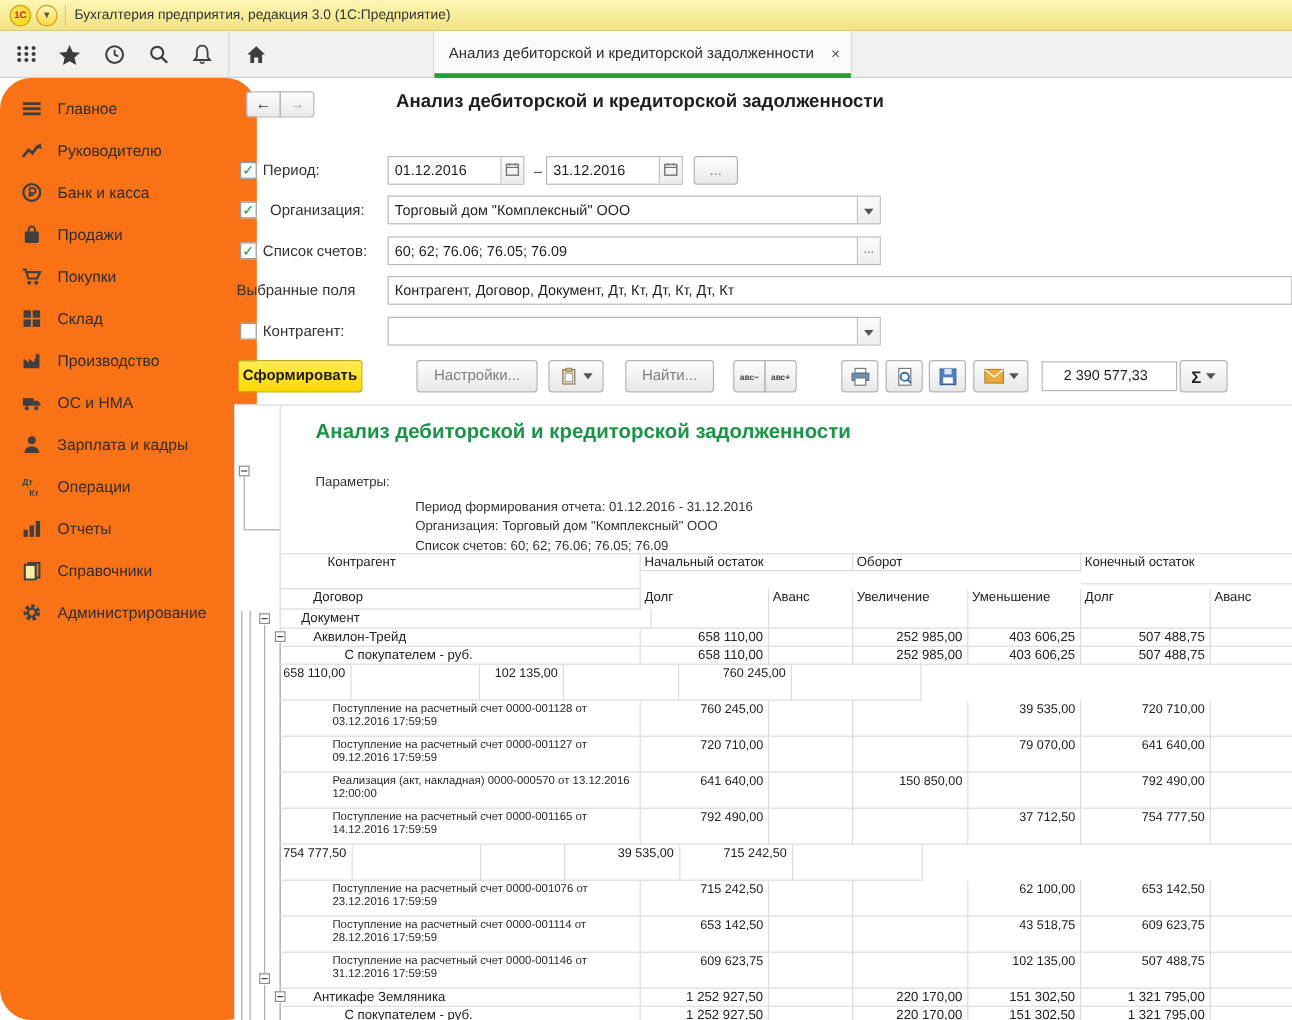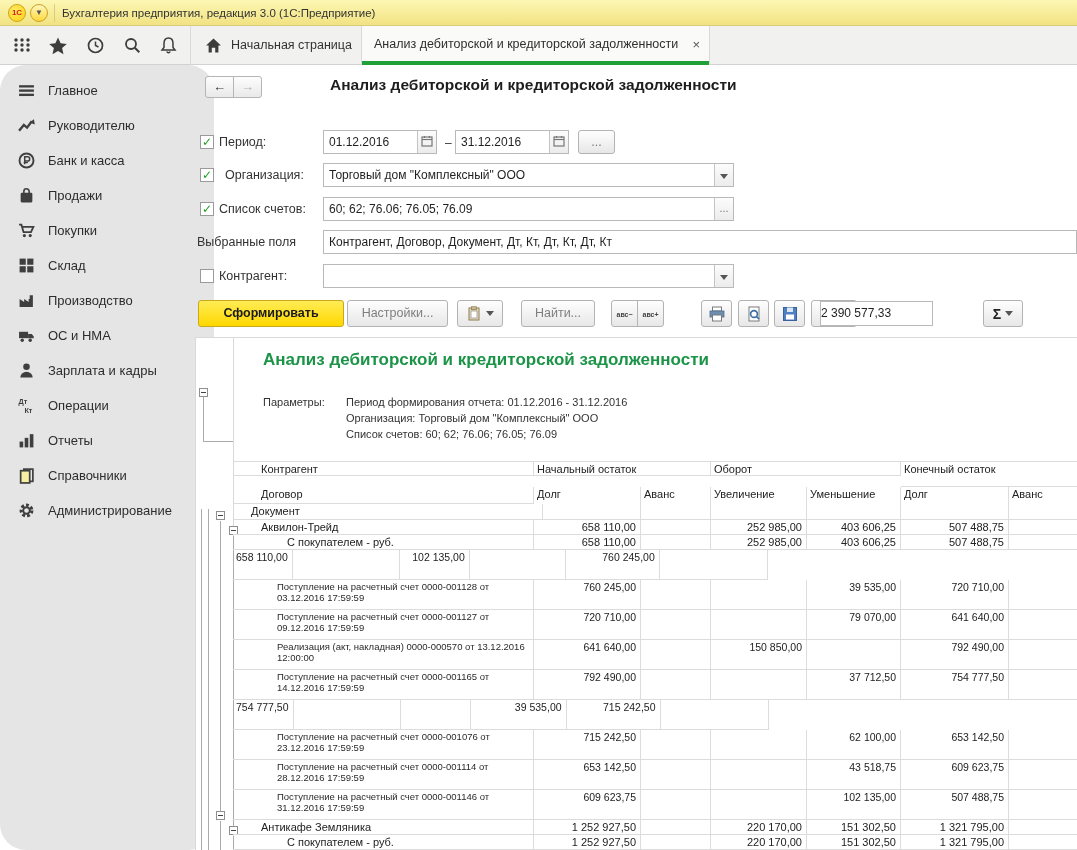--- a/index.html
+++ b/index.html
@@ -28,21 +28,21 @@
     border-left:1px solid #d9d9d7; border-right:1px solid #d9d9d7; }
   #tab-home .home-ic { position:absolute; left:14px; top:11px; }
   #tab-home span.lbl { position:absolute; left:40px; top:0; line-height:39px; font-size:12.5px; color:#333; }
   #tab-active { position:absolute; left:362px; top:0; width:348px; height:39px; background:#fafaf8;
     border-right:1px solid #d9d9d7; }
   #tab-active span.lbl { position:absolute; left:12px; top:0; line-height:37px; font-size:12.5px; color:#2e2e2e; }
   #tab-active .close { position:absolute; right:9px; top:0; line-height:37px; font-size:13px; color:#555; }
   #tab-active .underline { position:absolute; left:0; bottom:0; width:100%; height:4px; background:#21a038; }
 
   
-  #sidebar { position:absolute; left:0; top:65px; width:214px; height:785px; background:#e5e5e5;border-radius:26px; }
+  #sidebar { position:absolute; left:0; top:65px; width:214px; height:785px; background:#f97316;border-radius:26px; }
   .side-item { position:relative; height:35px; cursor:default; }
   .side-item .ic { position:absolute; left:18px; top:9px; width:18px; height:18px; color:#3f3f3f; }
   .side-item .lbl { position:absolute; left:48px; top:0; line-height:35px; font-size:13px; color:#2d2d2d; }
   #side-list { position:absolute; top:8px; left:0; right:0; }
 
   
   .navbtn { position:absolute; top:76px; width:29px; height:22px; text-align:center; line-height:20px;
     background:linear-gradient(#fdfdfd,#e9e9e9); border:1px solid #b5b5b5; font-size:13px; }
   #nav-back { left:205px; border-radius:3px 0 0 3px; color:#333; }
   #nav-fwd  { left:233px; border-radius:0 3px 3px 0; color:#b4b4b4; }
@@ -55,38 +55,38 @@
   .finput { position:absolute; height:24px; background:#fff; border:1px solid #b9b9b9;
     font-size:12px; line-height:22px; padding:0 5px; color:#1f1f1f; white-space:nowrap; overflow:hidden; }
   .seg { position:absolute; right:0; top:0; width:19px; height:22px; border-left:1px solid #c4c4c4;
     background:linear-gradient(#fcfcfc,#ececec); text-align:center; }
   .seg .tri { display:inline-block; margin-top:9px; width:0; height:0;
     border-left:4px solid transparent; border-right:4px solid transparent; border-top:5px solid #555; }
   .seg svg { margin-top:4px; }
   .btn { position:absolute; height:27px; background:linear-gradient(#fefefe,#e7e7e7);
     border:1px solid #b3b3b3; border-radius:3px; font-size:12.5px; text-align:center; color:#7e7e7e; }
   .btn.icon-btn { display:flex; align-items:center; justify-content:center; gap:4px; }
-  #btn-generate { left:198px; top:300px; width:146px; background:linear-gradient(#ffec55,#ffd800);
+  #btn-generate { left:198px; top:300px; width:104px; background:linear-gradient(#ffec55,#ffd800);
     border:1px solid #c9a91c; color:#1a1a1a; font-weight:bold; line-height:25px; }
   .dash { position:absolute; font-size:12px; color:#333; }
 
   
   .tri-d { width:0; height:0; border-left:4px solid transparent; border-right:4px solid transparent;
     border-top:5px solid #555; }
-  #amount-field { position:absolute; left:820px; top:301px; width:113px; height:25px; background:#fff;
-    border:1px solid #b9b9b9; font-size:12px; line-height:23px; text-align:left; padding-right:6px; }
+  #amount-field { position:absolute; left:868px; top:301px; width:113px; height:25px; background:#fff;
+    border:1px solid #b9b9b9; font-size:12px; line-height:23px; text-align:center; padding-right:6px; }
   .abc { font-size:7px; font-weight:bold; color:#444; letter-spacing:0; }
 
   
   #report { position:absolute; left:195px; top:337px; width:882px; height:513px;
     border-top:1px solid #d9d9d9; border-left:1px solid #d9d9d9; background:#fff; }
   #gutter-line { position:absolute; left:37px; top:0; width:1px; height:513px; background:#d9d9d9; }
   #rpt-title { position:absolute; left:67px; top:12px; font-size:17px; font-weight:bold; color:#1b9447; }
   #rpt-params-label { position:absolute; left:67px; top:58px; font-size:11px; color:#333; }
-  .param-line { position:absolute; left:150px; font-size:11px; color:#333; white-space:nowrap; }
+  .param-line { position:absolute; left:150px; font-size:11px; color:#333; white-space:nowrap;margin-top:21px; }
 
   .tline { position:absolute; background:#ababab; }
   .toggle { position:absolute; width:9px; height:9px; background:#fff; border:1px solid #8f8f8f; }
   .toggle::after { content:""; position:absolute; left:1px; top:3px; width:5px; height:1px; background:#444; }
 
   #rpt-table { position:absolute; left:37px; top:123px; width:845px; font-size:11px; color:#222; }
   .hrow { display:flex; }
   .hcell { border-right:1px solid #dcdcdc; border-bottom:1px solid #dcdcdc; padding:1px 3px;
     white-space:nowrap; overflow:hidden; }
   .trow { display:flex; }
@@ -151,21 +151,20 @@
         <path d="M7.8 15.5 a1.8 1.8 0 0 0 3.4 0" fill="none" stroke="#3d3d3d" stroke-width="1.4"></path>
       </svg>
   </div>
 
   <div id="tab-home">
     <span class="home-ic">
       <svg width="17" height="17" viewBox="0 0 16 16">
           <path fill="#3d3d3d" d="M8 1.5 L15 8 H12.6 V14.5 H9.6 V10.2 H6.4 V14.5 H3.4 V8 H1 Z"></path>
         </svg>
     </span>
-    <span class="lbl">Начальная страница</span>
   </div>
 
   <div id="tab-active">
     <span class="lbl">Анализ дебиторской и кредиторской задолженности</span>
     <span class="close">×</span>
     <div class="underline"></div>
   </div>
 </div>
 
 <div id="sidebar">
@@ -396,21 +395,21 @@
   <div class="tline" style="left:37px; top:498px; width:1px; height:15px"></div>
 
   <div id="rpt-title">Анализ дебиторской и кредиторской задолженности</div>
   <div id="rpt-params-label">Параметры:</div>
   <div class="param-line" style="top:58px">Период формирования отчета: 01.12.2016 - 31.12.2016</div>
   <div class="param-line" style="top:74px">Организация: Торговый дом "Комплексный" ООО</div>
   <div class="param-line" style="top:90px">Список счетов: 60; 62; 76.06; 76.05; 76.09</div>
 
   <div id="rpt-table">
     <div class="hrow">
-      <div class="hcell" style="width:301px; height:15px; padding-left:28px; border-top:1px solid #dcdcdc">Контрагент</div>
+      <div class="hcell" style="width:301px; height:30px; padding-left:40px; border-top:1px solid #dcdcdc">Контрагент</div>
       <div class="hcell" style="width:177px; height:15px; border-top:1px solid #dcdcdc">Начальный остаток</div>
       <div class="hcell" style="width:190px; height:15px; border-top:1px solid #dcdcdc">Оборот</div>
       <div class="hcell" style="width:177px; height:26px; border-top:1px solid #dcdcdc">Конечный остаток</div>
     </div>
     <div class="hrow">
       <div style="width:301px">
         <div class="hcell" style="width:301px; height:17px; padding-left:28px">Договор</div>
         <div class="hcell" style="width:310px; height:16px; padding-left:18px">Документ</div>
       </div>
       <div class="hcell" style="width:107px; height:33px">Долг</div>

